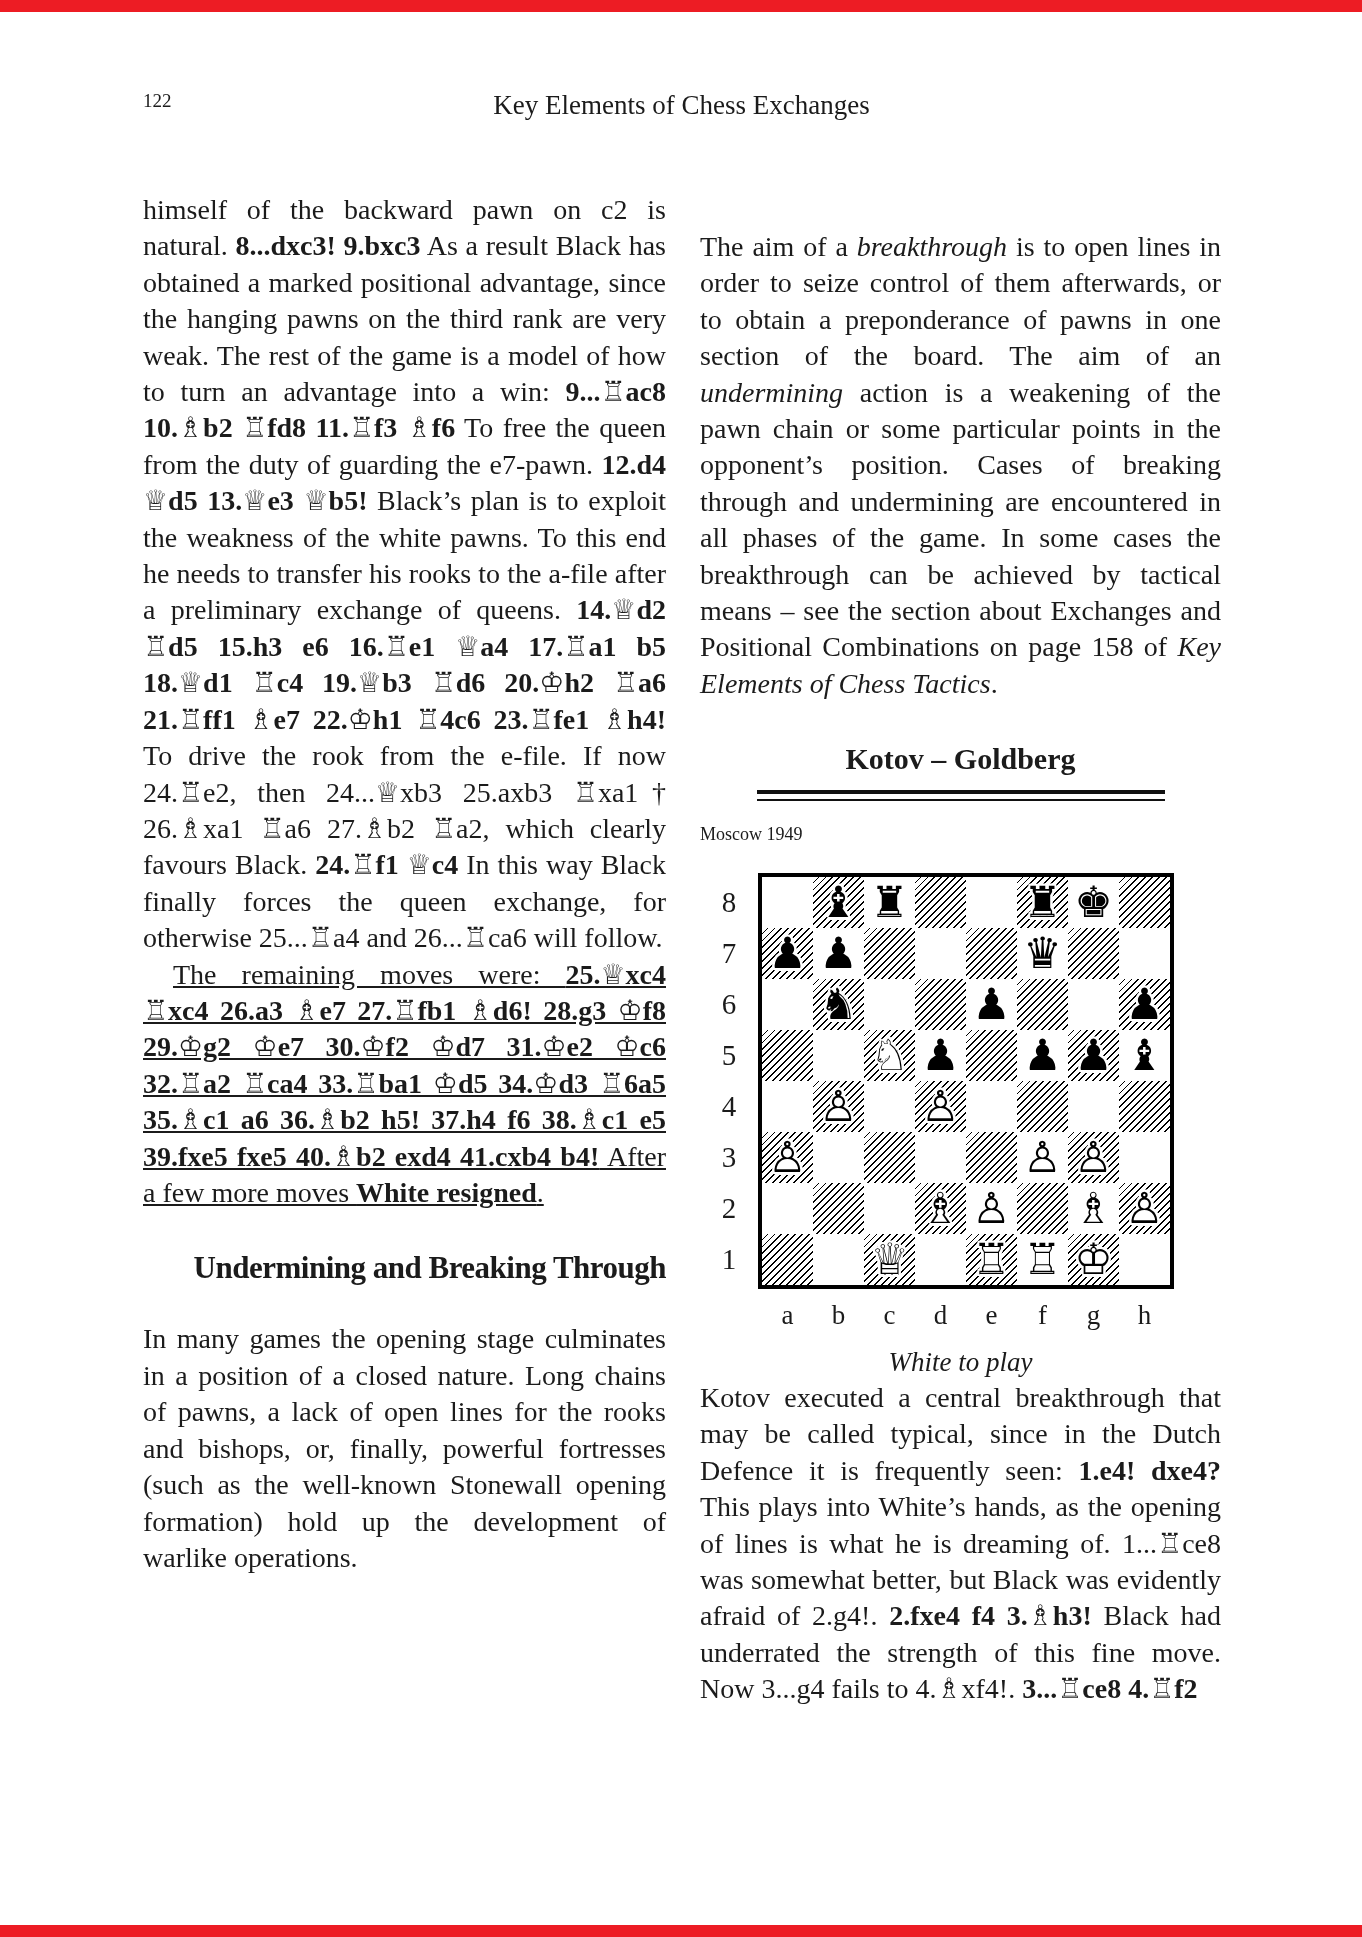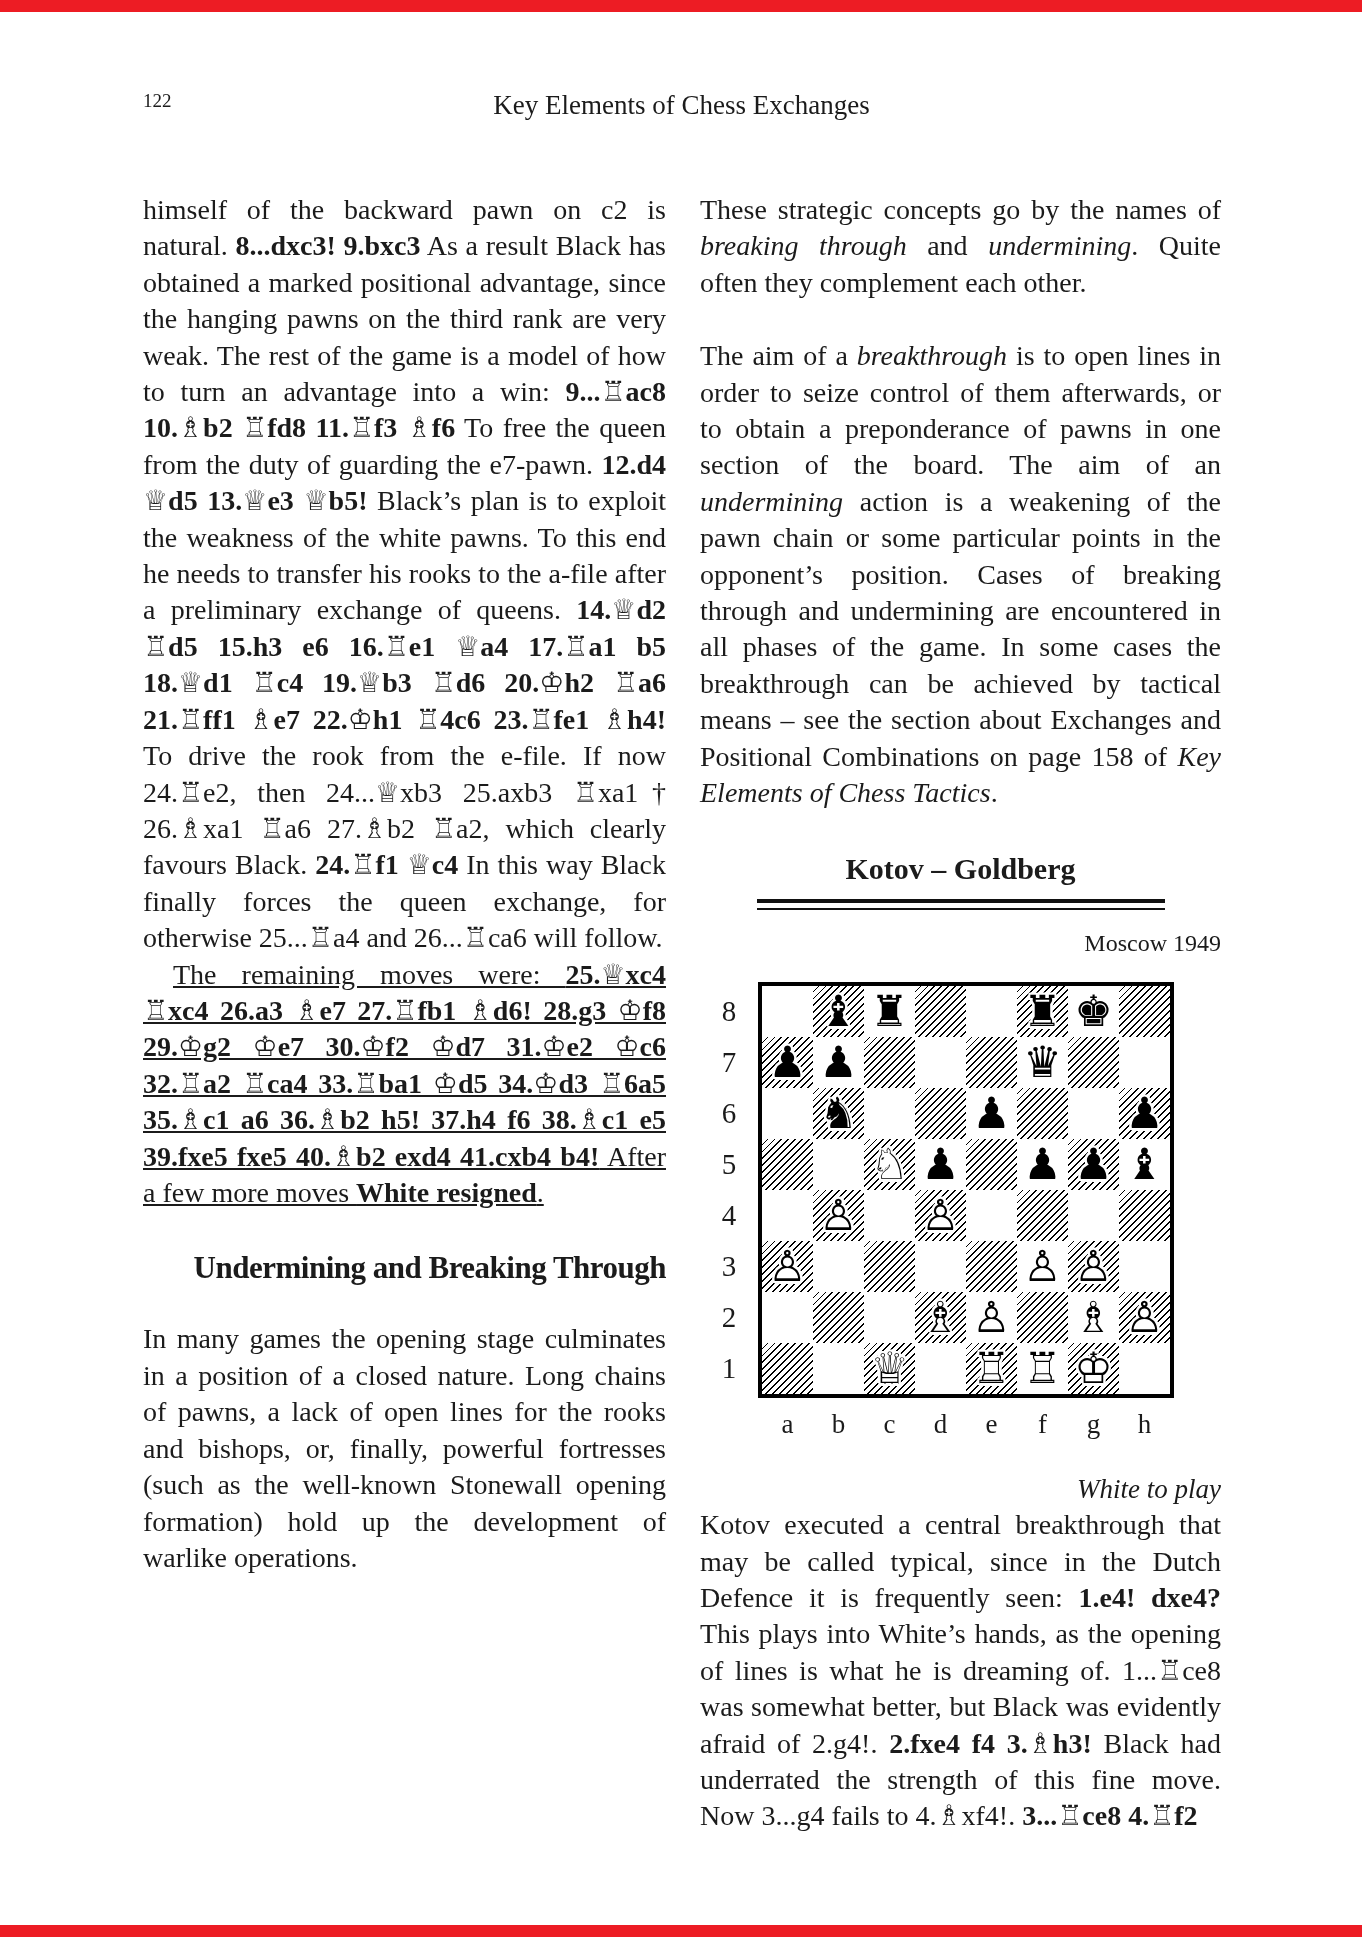--- a/index.html
+++ b/index.html
@@ -30,21 +30,21 @@
     margin:40px 0 36px 0;text-align:right;font-size:31px;font-weight:bold;
     line-height:1.1;letter-spacing:-0.5px;
   }
 
   .game-header{margin-top:40px;text-align:center;}
   .game-players{margin:13px;font-size:30px;font-weight:bold;line-height:1.15;}
   .double-rule{
     width:408px;height:5px;margin:9px auto 0 auto;
     border-top:4px solid #111;border-bottom:2px solid #111;
   }
-  .game-event{margin-top:15px;font-size:24px;text-align:right;}
+  .game-event{margin-top:15px;font-size:18px;text-align:left;}
 
   .diagram{margin-top:21px;position:relative;}
   .diagram-inner{display:flex;flex-direction:row;}
   .rank-labels{width:58px;display:flex;flex-direction:column;padding-top:4px;}
   .rank-labels div{height:51px;line-height:51px;text-align:center;font-size:29px;}
   .board{
     display:grid;grid-template-columns:repeat(8,51px);grid-template-rows:repeat(8,51px);
     border:4px solid #000;background:#fff;width:408px;height:408px;box-sizing:content-box;
   }
   .sq{position:relative;width:51px;height:51px;}
@@ -57,21 +57,21 @@
   }
   .sq .halo{
     color:#fff;
     text-shadow:2.5px 0 #fff,-2.5px 0 #fff,0 2.5px #fff,0 -2.5px #fff,
                 1.8px 1.8px #fff,-1.8px 1.8px #fff,1.8px -1.8px #fff,-1.8px -1.8px #fff;
   }
   .sq .glyph{color:#000;}
   .file-labels{display:flex;margin-left:62px;margin-top:8px;}
   .file-labels div{width:51px;text-align:center;font-size:27px;}
 
-  .diagram-caption{margin-top:28px;text-align:right;font-style:italic;font-size:27px;}
+  .diagram-caption{margin-top:10px;text-align:center;font-style:italic;font-size:27px;}
   .after-diagram{margin-top:26px;}
 </style>
 </head>
 <body>
 
 <div>
 
   <div class="red-bar top" style="background: rgb(237, 28, 36);"></div>
 
   <header>
@@ -80,21 +80,20 @@
   </header>
 
   <div class="col left">
     <p><span class="seg-t">himself of the backward pawn on c2 is natural. </span><span class="seg-b">8...dxc3! 9.bxc3</span><span class="seg-t"> As a result Black has obtained a marked positional advantage, since the hanging pawns on the third rank are very weak. The rest of the game is a model of how to turn an advantage into a win: </span><span class="seg-b">9...♖ac8 10.♗b2 ♖fd8 11.♖f3 ♗f6</span><span class="seg-t"> To free the queen from the duty of guarding the e7-pawn. </span><span class="seg-b">12.d4 ♕d5 13.♕e3 ♕b5!</span><span class="seg-t"> Black’s plan is to exploit the weakness of the white pawns. To this end he needs to transfer his rooks to the a-file after a preliminary exchange of queens. </span><span class="seg-b">14.♕d2 ♖d5 15.h3 e6 16.♖e1 ♕a4 17.♖a1 b5 18.♕d1 ♖c4 19.♕b3 ♖d6 20.♔h2 ♖a6 21.♖ff1 ♗e7 22.♔h1 ♖4c6 23.♖fe1 ♗h4!</span><span class="seg-t"> To drive the rook from the e-file. If now 24.♖e2, then 24...♕xb3 25.axb3 ♖xa1† 26.♗xa1 ♖a6 27.♗b2 ♖a2, which clearly favours Black. </span><span class="seg-b">24.♖f1 ♕c4</span><span class="seg-t"> In this way Black finally forces the queen exchange, for otherwise 25...♖a4 and 26...♖ca6 will follow.</span></p>
     <p class="indent"><span class="seg-t">The remaining moves were: </span><span class="seg-b">25.♕xc4 ♖xc4 26.a3 ♗e7 27.♖fb1 ♗d6! 28.g3 ♔f8 29.♔g2 ♔e7 30.♔f2 ♔d7 31.♔e2 ♔c6 32.♖a2 ♖ca4 33.♖ba1 ♔d5 34.♔d3 ♖6a5 35.♗c1 a6 36.♗b2 h5! 37.h4 f6 38.♗c1 e5 39.fxe5 fxe5 40.♗b2 exd4 41.cxb4 b4!</span><span class="seg-t"> After a few more moves </span><span class="seg-b">White resigned</span><span class="seg-t">.</span></p>
     <h2 class="section-heading">Undermining and Breaking Through</h2>
     <p><span class="seg-t">In many games the opening stage culminates in a position of a closed nature. Long chains of pawns, a lack of open lines for the rooks and bishops, or, finally, powerful fortresses (such as the well-known Stonewall opening formation) hold up the development of warlike operations.</span></p>
   </div>
 
   <div class="col right">
-    <p><span class="seg-t">These strategic concepts go by the names of </span><span class="seg-i">breaking through</span><span class="seg-t"> and </span><span class="seg-i">undermining</span><span class="seg-t">. Quite often they complement each other.</span></p>
     <p class="sp-before"><span class="seg-t">The aim of a </span><span class="seg-i">breakthrough</span><span class="seg-t"> is to open lines in order to seize control of them afterwards, or to obtain a preponderance of pawns in one section of the board. The aim of an </span><span class="seg-i">undermining</span><span class="seg-t"> action is a weakening of the pawn chain or some particular points in the opponent’s position. Cases of breaking through and undermining are encountered in all phases of the game. In some cases the breakthrough can be achieved by tactical means – see the section about Exchanges and Positional Combinations on page 158 of </span><span class="seg-i">Key Elements of Chess Tactics</span><span class="seg-t">.</span></p>
 
     <div class="game-header">
       <h3 class="game-players">Kotov – Goldberg</h3>
       <div class="double-rule"></div>
       <div class="game-event">Moscow 1949</div>
     </div>
 
     <div class="diagram">
       <div class="diagram-inner">

